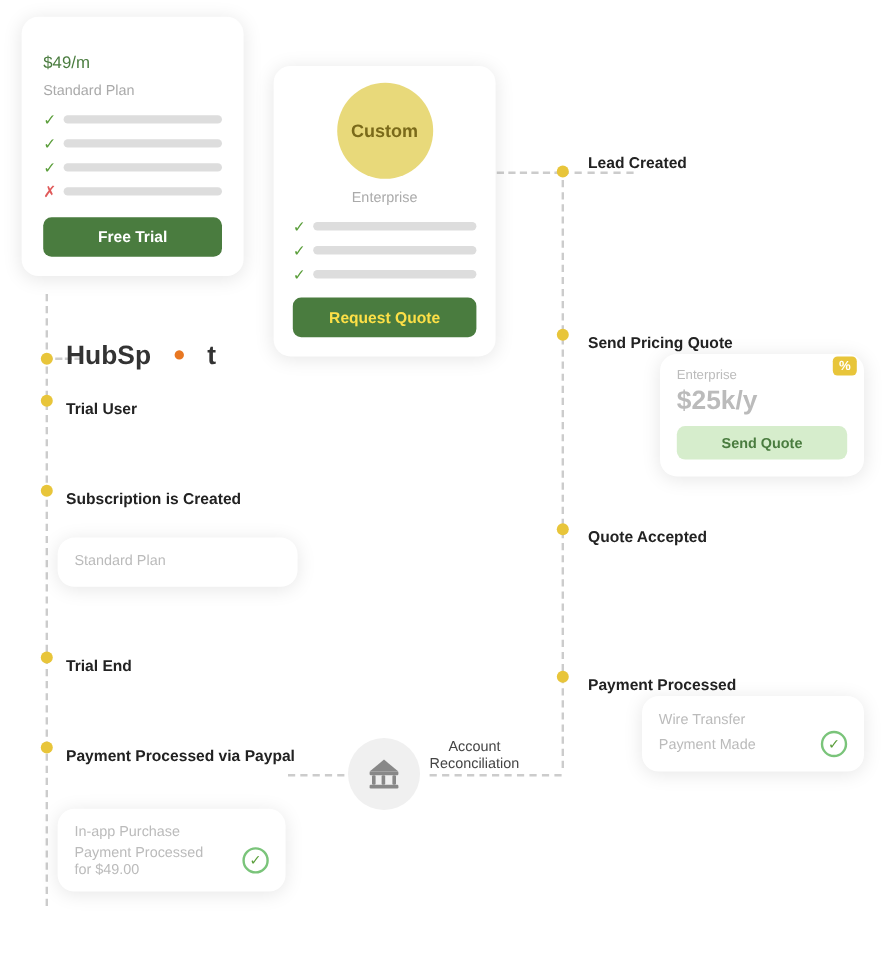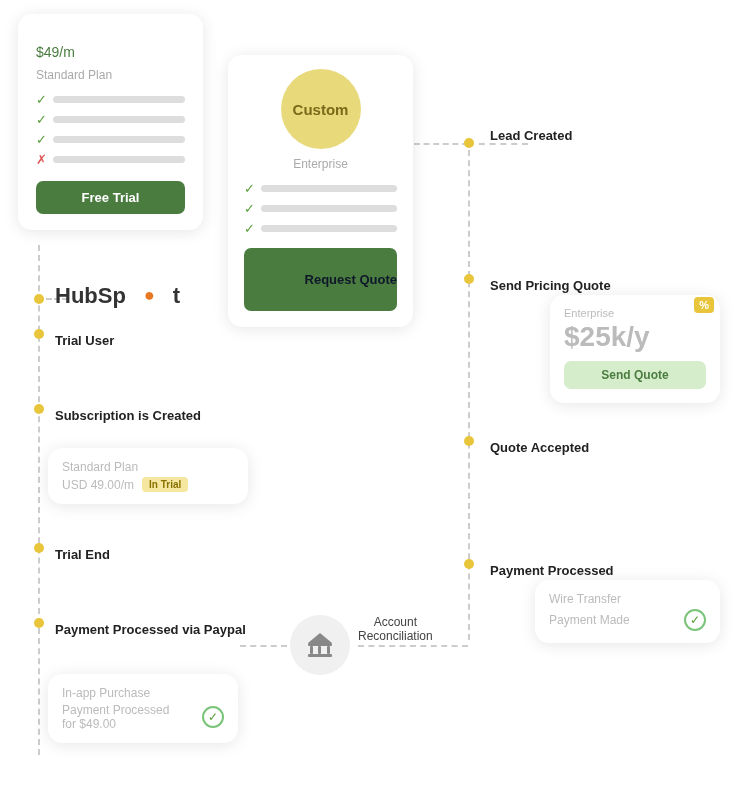--- a/index.html
+++ b/index.html
@@ -105,44 +105,44 @@
       font-size: 12px;
       color: #aaa;
       text-align: center;
       margin-bottom: 10px;
     }
     .btn-request-quote {
       display: block;
       width: 100%;
       margin-top: 12px;
       background: #4a7c3f;
-      color: #0f172a;
+      color: #fde047;
       border: none;
       border-radius: 7px;
-      padding: 24px 0;
+      padding: 9px 0;
       font-size: 13px;
       font-weight: 600;
       cursor: pointer;
-      text-align: right;
+      text-align: center;
     }
 
     
     .card-pricing {
       right: 16px;
       top: 295px;
       width: 170px;
       padding: 12px 14px 14px 14px;
     }
     .pricing-enterprise-label {
       font-size: 11px;
       color: #bbb;
       margin-bottom: 2px;
     }
     .pricing-amount {
-      font-size: 28px;
+      font-size: 22px;
       font-weight: 700;
       color: #bbb;
       margin-bottom: 8px;
     }
     .btn-send-quote {
       display: block;
       width: 100%;
       background: #d6edcc;
       color: #4a7c3f;
       border: none;
@@ -430,24 +430,20 @@
     <div class="card-pricing-wrap" style="position:relative;">
       <div class="pricing-enterprise-label">Enterprise</div>
       <div class="pricing-amount">$25k/y</div>
       <button class="btn-send-quote">Send Quote</button>
       <div class="percent-badge">%</div>
     </div>
   </div>
 
   <div class="card card-subscription">
     <div class="sub-plan">Standard Plan</div>
-    <div class="sub-price-row">
-      <span class="sub-price">USD 49.00/m</span>
-      <span class="badge-trial">In Trial</span>
-    </div>
   </div>
 
   <div class="card card-payment">
     <div class="payment-label">In-app Purchase</div>
     <div class="payment-row">
       <div>
         <div class="payment-status">Payment Processed</div>
         <div class="payment-status">for $49.00</div>
       </div>
       <div class="check-circle">✓</div>

